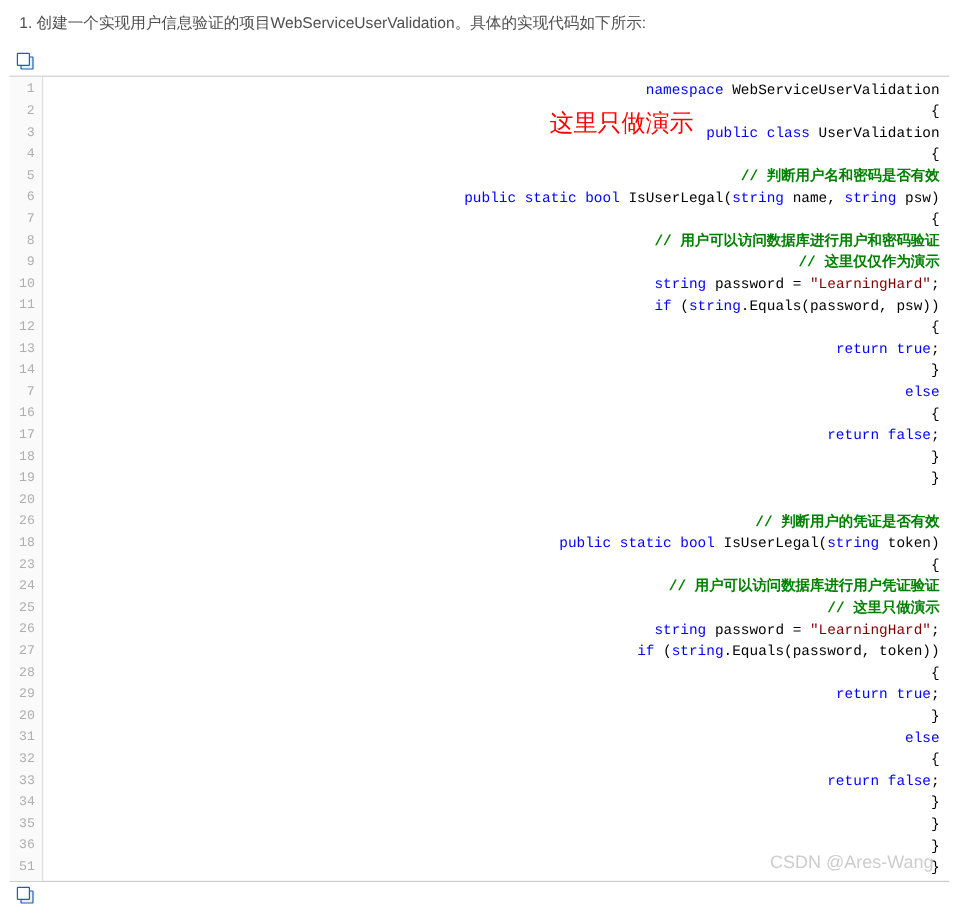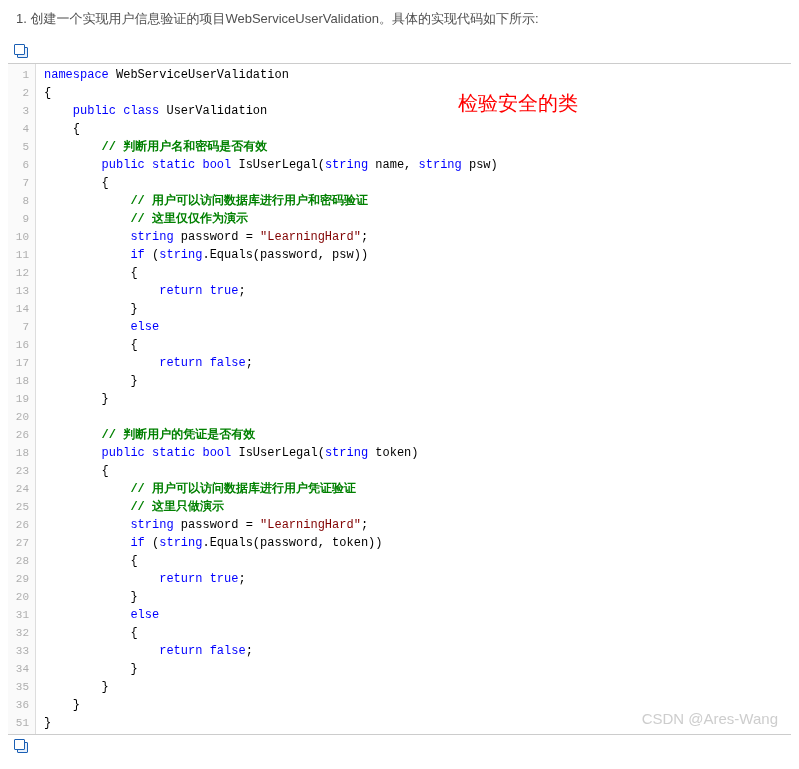--- a/index.html
+++ b/index.html
@@ -8,40 +8,40 @@
     .code-wrapper { position: relative; margin: 0 8px; }
     .toolbar { padding: 2px 0 2px 6px; }
     .toolbar-bottom { padding: 4px 0 2px 6px; }
     .copy-icon { display:inline-block; width:14px; height:14px; position:relative; }
     .copy-icon::before { content:""; position:absolute; left:3px; top:3px; width:9px; height:9px; border:1px solid #1a5fb4; background:#e8f0fb; border-radius:1px; }
     .copy-icon::after { content:""; position:absolute; left:0; top:0; width:9px; height:9px; border:1px solid #1a5fb4; background:#fff; border-radius:1px; }
     .code-block { border: 1px solid #ccc; border-left: none; border-right: none; background: #fff; position: relative; font-family: Consolas, "Courier New", monospace; font-size: 12px; line-height: 18px; }
     .gutter { position: absolute; left: 0; top: 0; bottom: 0; width: 28px; border-right: 1px solid #ddd; background: #fafafa; text-align: right; color: #afafaf; font-size: 11px; padding-top: 2px; }
     .gutter div { padding-right: 6px; height: 18px; }
     .code-lines { margin-left: 28px; padding: 2px 8px 2px 8px; white-space: pre; color: #000; }
-    .code-lines .ln { height: 18px; }
+    .code-lines .ln { height: 18px; text-align: right; }
     .kw { color: #0000ff; }
     .cm { color: #008000; font-weight: bold; }
     .str { color: #800000; }
     .annotation { position: absolute; color: #ff0000; font-family: "Microsoft YaHei", Arial, sans-serif; font-size: 20px; font-weight: 400; }
     .watermark { position:absolute; right:13px; bottom:6px; color: rgba(200,200,200,0.9); font-size: 15px; font-family: Liberation Sans, sans-serif; }
   </style>
 </head>
 <body>
 
 <div class="heading">1. 创建一个实现用户信息验证的项目WebServiceUserValidation。具体的实现代码如下所示:</div>
 
 <div class="code-wrapper">
 
   <div class="toolbar">
     <span class="copy-icon"></span>
   </div>
 
   <div class="code-block">
-    <div class="annotation" style="left:450px; top:30px;">检验安全的类</div>
+    <div class="annotation" style="left:450px; top:30px;">这里只做演示</div>
     <div class="gutter" id="gutter">
         <div>1</div>
         <div>2</div>
         <div>3</div>
         <div>4</div>
         <div>5</div>
         <div>6</div>
         <div>7</div>
         <div>8</div>
         <div>9</div>

